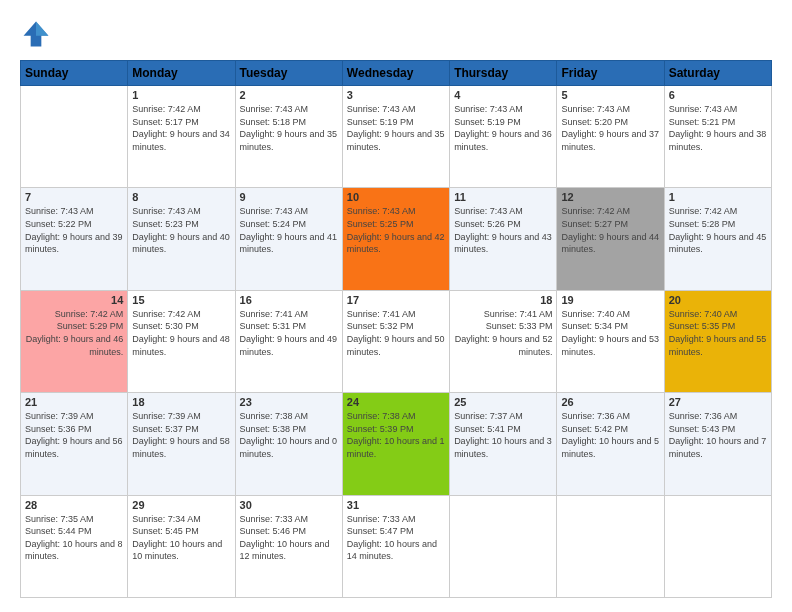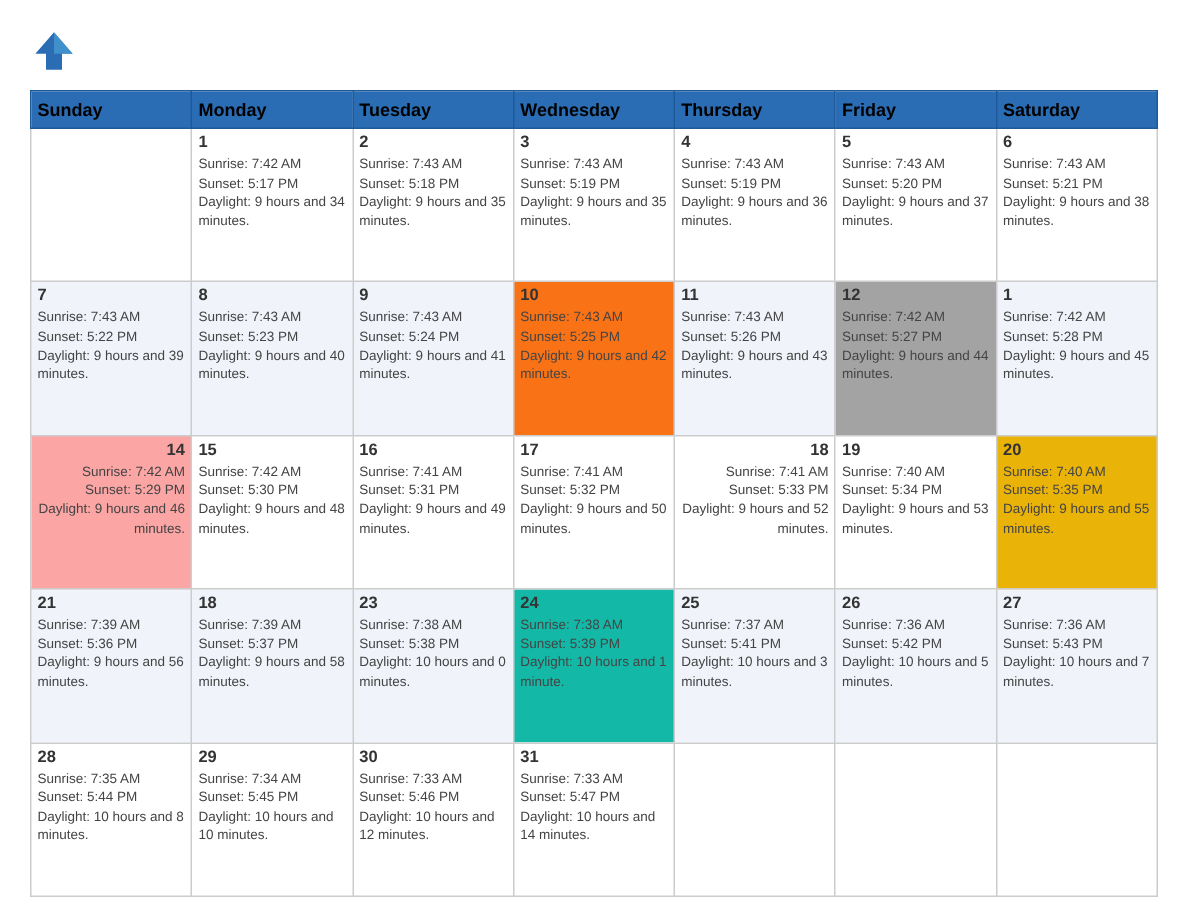--- a/index.html
+++ b/index.html
@@ -167,21 +167,21 @@
           <td style="background: rgb(255, 255, 255);"><span class="day-number">16</span><span class="day-info">Sunrise: 7:41 AM<br>Sunset: 5:31 PM<br>Daylight: 9 hours and 49 minutes.</span></td>
           <td style="background: rgb(255, 255, 255);"><span class="day-number">17</span><span class="day-info">Sunrise: 7:41 AM<br>Sunset: 5:32 PM<br>Daylight: 9 hours and 50 minutes.</span></td>
           <td style="background: rgb(255, 255, 255); text-align: right;"><span class="day-number">18</span><span class="day-info">Sunrise: 7:41 AM<br>Sunset: 5:33 PM<br>Daylight: 9 hours and 52 minutes.</span></td>
           <td style="background: rgb(255, 255, 255);"><span class="day-number">19</span><span class="day-info">Sunrise: 7:40 AM<br>Sunset: 5:34 PM<br>Daylight: 9 hours and 53 minutes.</span></td>
           <td style="background: #eab308; margin-top: 15px;"><span class="day-number">20</span><span class="day-info">Sunrise: 7:40 AM<br>Sunset: 5:35 PM<br>Daylight: 9 hours and 55 minutes.</span></td>
         </tr>
         <tr>
           <td style="background: rgb(240, 244, 250);"><span class="day-number">21</span><span class="day-info">Sunrise: 7:39 AM<br>Sunset: 5:36 PM<br>Daylight: 9 hours and 56 minutes.</span></td>
           <td style="background: rgb(240, 244, 250);"><span class="day-number">18</span><span class="day-info">Sunrise: 7:39 AM<br>Sunset: 5:37 PM<br>Daylight: 9 hours and 58 minutes.</span></td>
           <td style="background: rgb(240, 244, 250);"><span class="day-number">23</span><span class="day-info">Sunrise: 7:38 AM<br>Sunset: 5:38 PM<br>Daylight: 10 hours and 0 minutes.</span></td>
-          <td style="background: #14b8a6;"><span class="day-number">24</span><span class="day-info">Sunrise: 7:38 AM<br>Sunset: 5:39 PM<br>Daylight: 10 hours and 1 minute.</span></td>
+          <td style="background: #84cc16;"><span class="day-number">24</span><span class="day-info">Sunrise: 7:38 AM<br>Sunset: 5:39 PM<br>Daylight: 10 hours and 1 minute.</span></td>
           <td style="background: rgb(240, 244, 250);"><span class="day-number">25</span><span class="day-info">Sunrise: 7:37 AM<br>Sunset: 5:41 PM<br>Daylight: 10 hours and 3 minutes.</span></td>
           <td style="background: rgb(240, 244, 250);"><span class="day-number">26</span><span class="day-info">Sunrise: 7:36 AM<br>Sunset: 5:42 PM<br>Daylight: 10 hours and 5 minutes.</span></td>
           <td style="background: rgb(240, 244, 250); margin-top: 44px;"><span class="day-number">27</span><span class="day-info">Sunrise: 7:36 AM<br>Sunset: 5:43 PM<br>Daylight: 10 hours and 7 minutes.</span></td>
         </tr>
         <tr>
           <td style="background: rgb(255, 255, 255);"><span class="day-number">28</span><span class="day-info">Sunrise: 7:35 AM<br>Sunset: 5:44 PM<br>Daylight: 10 hours and 8 minutes.</span></td>
           <td style="background: rgb(255, 255, 255);"><span class="day-number">29</span><span class="day-info">Sunrise: 7:34 AM<br>Sunset: 5:45 PM<br>Daylight: 10 hours and 10 minutes.</span></td>
           <td style="background: rgb(255, 255, 255);"><span class="day-number">30</span><span class="day-info">Sunrise: 7:33 AM<br>Sunset: 5:46 PM<br>Daylight: 10 hours and 12 minutes.</span></td>
           <td style="background: rgb(255, 255, 255);"><span class="day-number">31</span><span class="day-info">Sunrise: 7:33 AM<br>Sunset: 5:47 PM<br>Daylight: 10 hours and 14 minutes.</span></td>
           <td class="empty-cell"></td>

